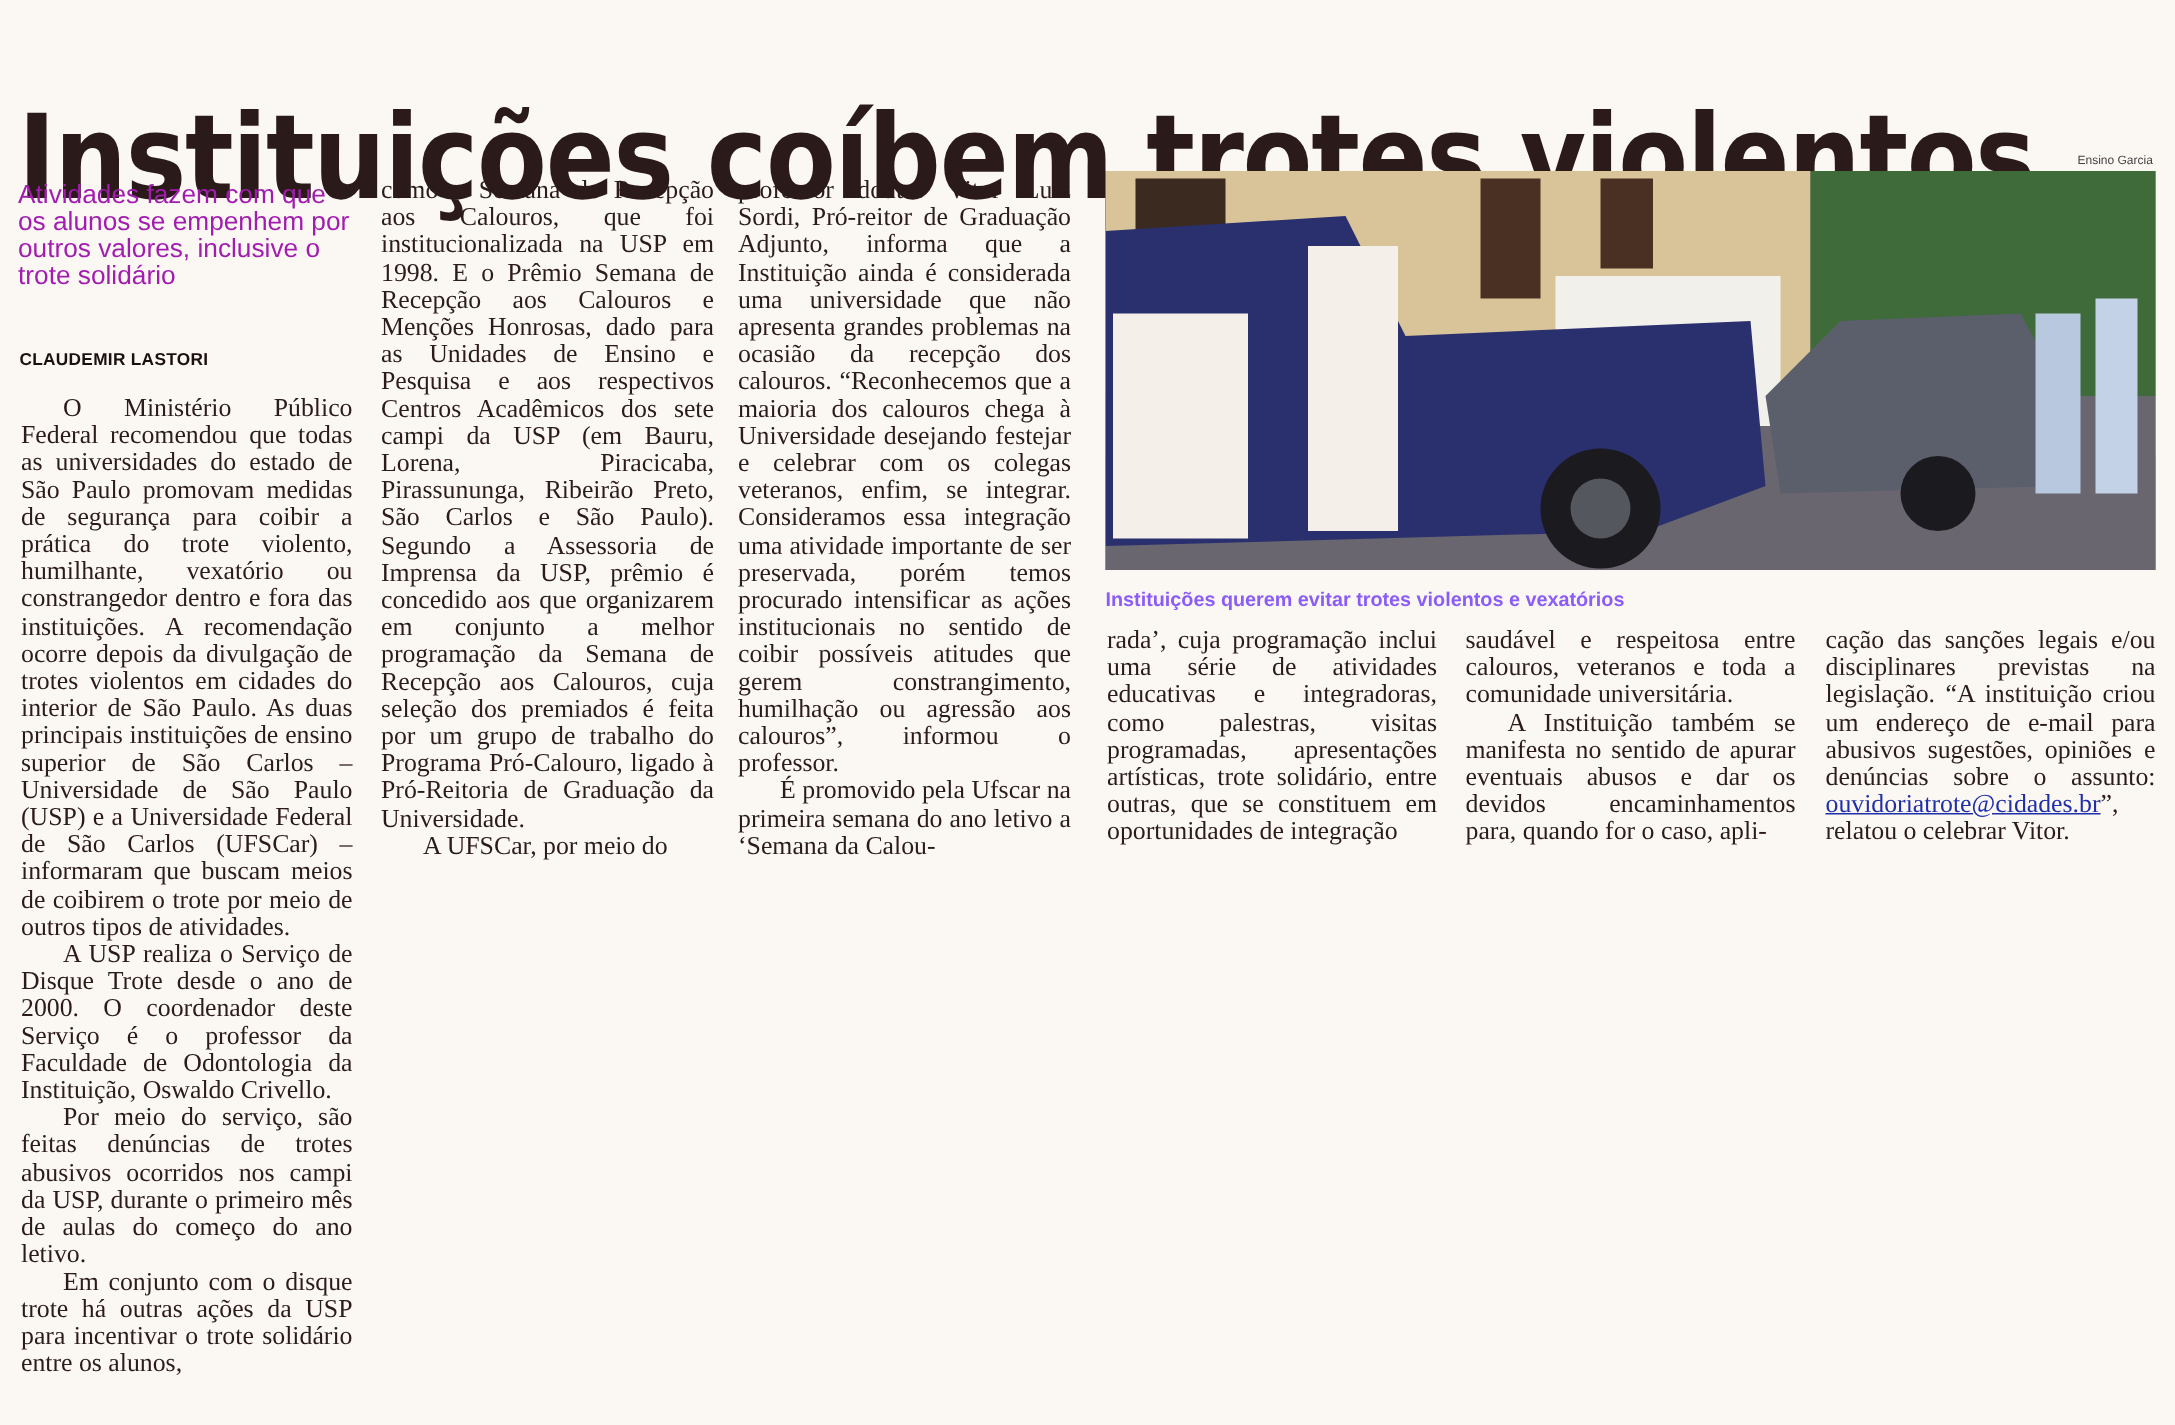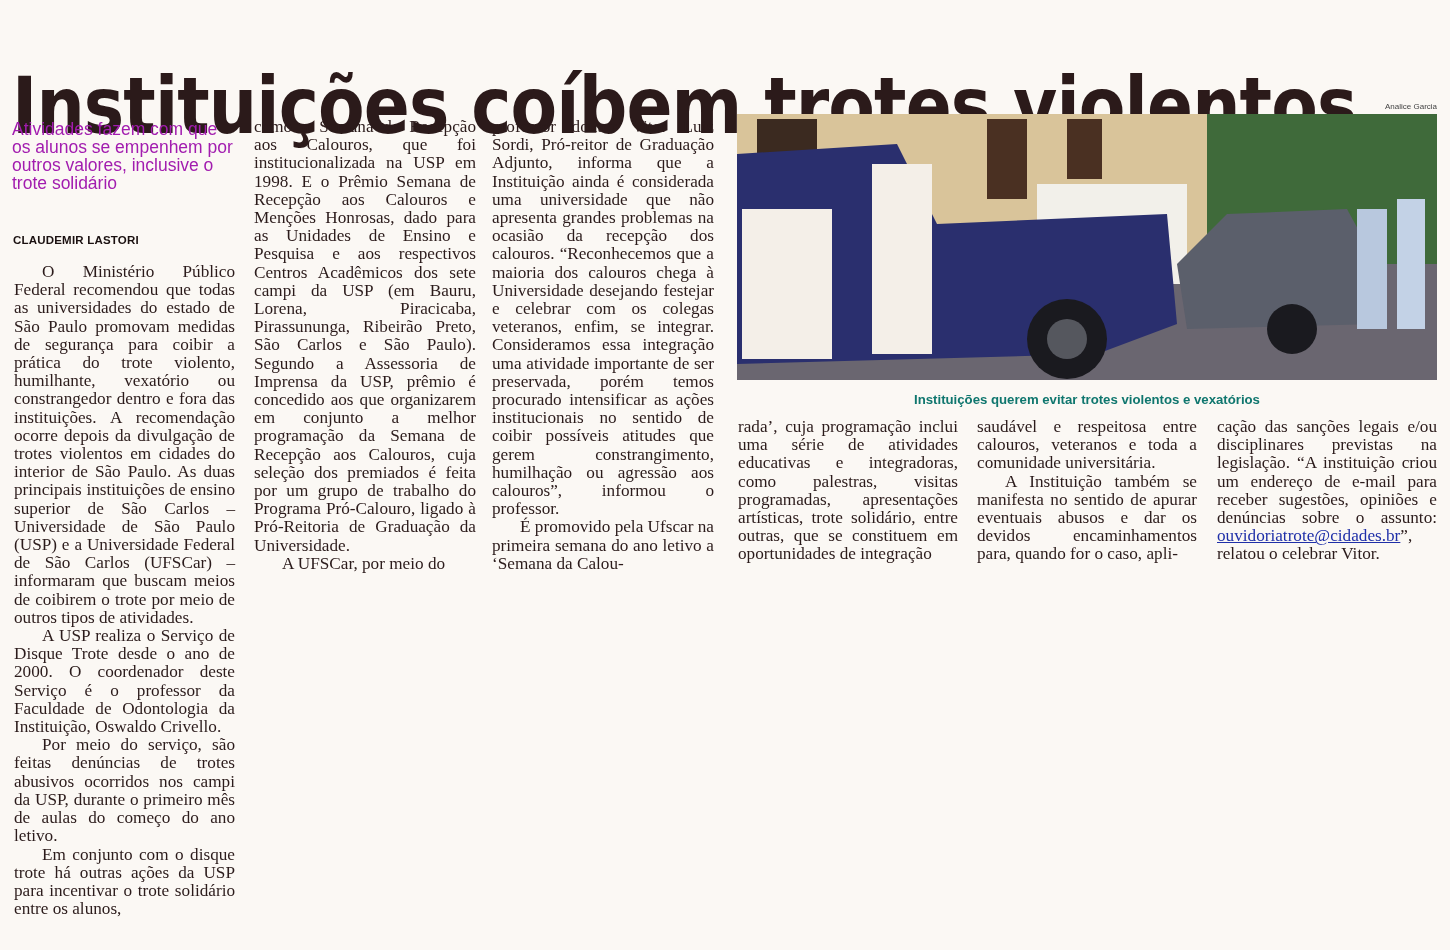--- a/index.html
+++ b/index.html
@@ -40,22 +40,22 @@
   .c6 { left: 1217px; top: 418px; width: 220px; }
   .photo {
     position: absolute; left: 737px; top: 114px; width: 700px; height: 266px;
     overflow: hidden; background: #3a3d4a;
   }
   .credit {
     position: absolute; left: 1385px; top: 102px;
     font-family: "Liberation Sans", sans-serif; font-size: 8px; color: #444;
   }
   .caption {
-    position: absolute; left: 737px; top: 392px; width: 700px; text-align: center;
-    font-family: "Liberation Sans", sans-serif; font-weight: bold; font-size: 13.2px; color: #0f766e;
+    position: absolute; left: 737px; top: 392px; width: 700px; 
+    font-family: "Liberation Sans", sans-serif; font-weight: bold; font-size: 13.2px; color: #8b5cf6;
   }
   .email { color: #1f2fa8; text-decoration: underline; }
 </style>
 </head>
 <body>
 
 <h1 class="headline">Instituições coíbem trotes violentos</h1>
 
 <div class="deck">Atividades fazem com que os alunos se empenhem por outros valores, inclusive o trote solidário</div>
 <div class="byline">CLAUDEMIR LASTORI</div>
@@ -70,21 +70,21 @@
 <div class="col c2">
   <p>como a Semana de Recepção aos Calouros, que foi institucionalizada na USP em 1998. E o Prêmio Semana de Recepção aos Calouros e Menções Honrosas, dado para as Unidades de Ensino e Pesquisa e aos respectivos Centros Acadêmicos dos sete campi da USP (em Bauru, Lorena, Piracicaba, Pirassununga, Ribeirão Preto, São Carlos e São Paulo). Segundo a Assessoria de Imprensa da USP,  prêmio é concedido aos que organizarem em conjunto a melhor programação da Semana de Recepção aos Calouros, cuja seleção dos premiados é feita por um grupo de trabalho do Programa Pró-Calouro, ligado à Pró-Reitoria de Graduação da Universidade.</p>
   <p class="indent">A UFSCar, por meio do</p>
 </div>
 
 <div class="col c3">
   <p>professor doutor Vitor Luiz Sordi, Pró-reitor de Graduação Adjunto, informa que a Instituição ainda é considerada uma universidade que não apresenta grandes problemas na ocasião da recepção dos calouros. “Reconhecemos que a maioria dos calouros chega à Universidade desejando festejar e celebrar com os colegas veteranos, enfim, se integrar. Consideramos essa integração uma atividade importante de ser preservada, porém temos procurado intensificar as ações institucionais no sentido de coibir possíveis atitudes que gerem constrangimento, humilhação ou agressão aos calouros”, informou o professor.</p>
   <p class="indent">É promovido pela Ufscar na primeira semana do ano letivo a ‘Semana da Calou-</p>
 </div>
 
-<div class="credit">Analice Garcia</div>
+<div class="credit">Ensino Garcia</div>
 
 <div class="photo">
   <svg width="700" height="266" viewBox="0 0 700 266">
     <rect x="0" y="0" width="700" height="266" fill="#6a6670"></rect>
     <rect x="0" y="0" width="470" height="150" fill="#d9c49a"></rect>
     <rect x="20" y="5" width="60" height="50" fill="#3b2a20"></rect>
     <rect x="250" y="5" width="40" height="80" fill="#4a3022"></rect>
     <rect x="330" y="5" width="35" height="60" fill="#4a3022"></rect>
     <rect x="470" y="0" width="230" height="150" fill="#3f6a3a"></rect>
     <rect x="300" y="70" width="150" height="100" fill="#f2f0ea"></rect>
@@ -106,14 +106,14 @@
 <div class="col c4">
   <p>rada’, cuja programação inclui uma série de atividades educativas e integradoras, como palestras, visitas programadas, apresentações artísticas, trote solidário, entre outras, que se constituem em oportunidades de integração</p>
 </div>
 
 <div class="col c5">
   <p>saudável e respeitosa entre calouros, veteranos e toda a comunidade universitária.</p>
   <p class="indent">A Instituição também se manifesta no sentido de apurar eventuais abusos e dar os devidos encaminhamentos para, quando for o caso, apli-</p>
 </div>
 
 <div class="col c6">
-  <p><span>cação das sanções legais e/ou disciplinares previstas na legislação. “A instituição criou um endereço de e-mail para receber sugestões, opiniões e denúncias sobre o assunto: </span><a class="email">ouvidoriatrote@cidades.br</a><span>”, relatou o celebrar Vitor.</span></p>
+  <p><span>cação das sanções legais e/ou disciplinares previstas na legislação. “A instituição criou um endereço de e-mail para abusivos sugestões, opiniões e denúncias sobre o assunto: </span><a class="email">ouvidoriatrote@cidades.br</a><span>”, relatou o celebrar Vitor.</span></p>
 </div>
 
 </body></html>

